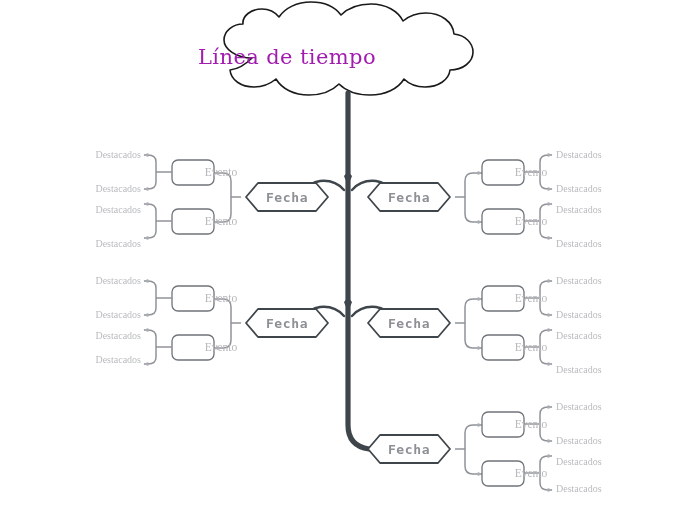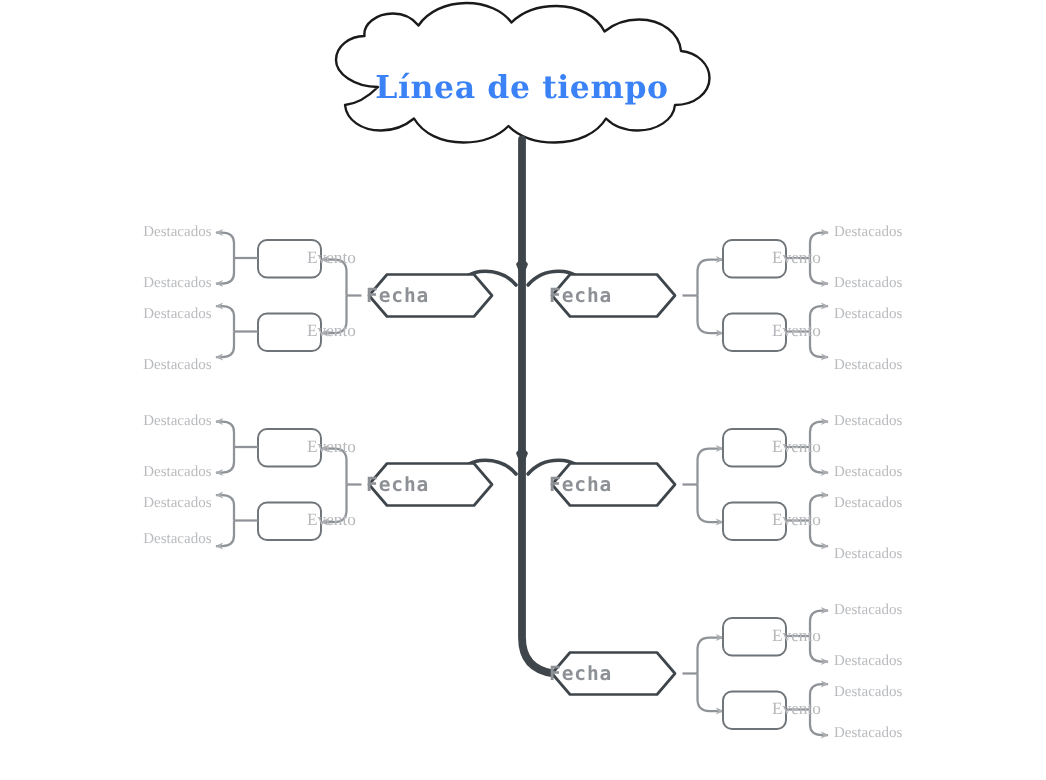--- a/index.html
+++ b/index.html
@@ -33,33 +33,32 @@
     top: 0;
     width: 697px;
     height: 520px;
     pointer-events: none;
   }
   .layer > * { pointer-events: auto; }
 
   .title-text {
     position: absolute;
     width: 300px;
-    text-align: center;
     font-family: "DejaVu Serif", serif;
-    font-weight: bold;
+    font-weight: normal;
     font-size: 21px;
     letter-spacing: 0.4px;
-    color: #3b82f6;
+    color: #a21caf;
     white-space: nowrap;
   }
 
   .fecha-text {
     position: absolute;
     width: 86px;
-    text-align: left;
+    text-align: center;
     font-family: "DejaVu Sans Mono", monospace;
     font-weight: bold;
     font-size: 13px;
     letter-spacing: 0.6px;
     color: #8d9095;
     white-space: nowrap;
   }
 
   .evento-text {
     position: absolute;

